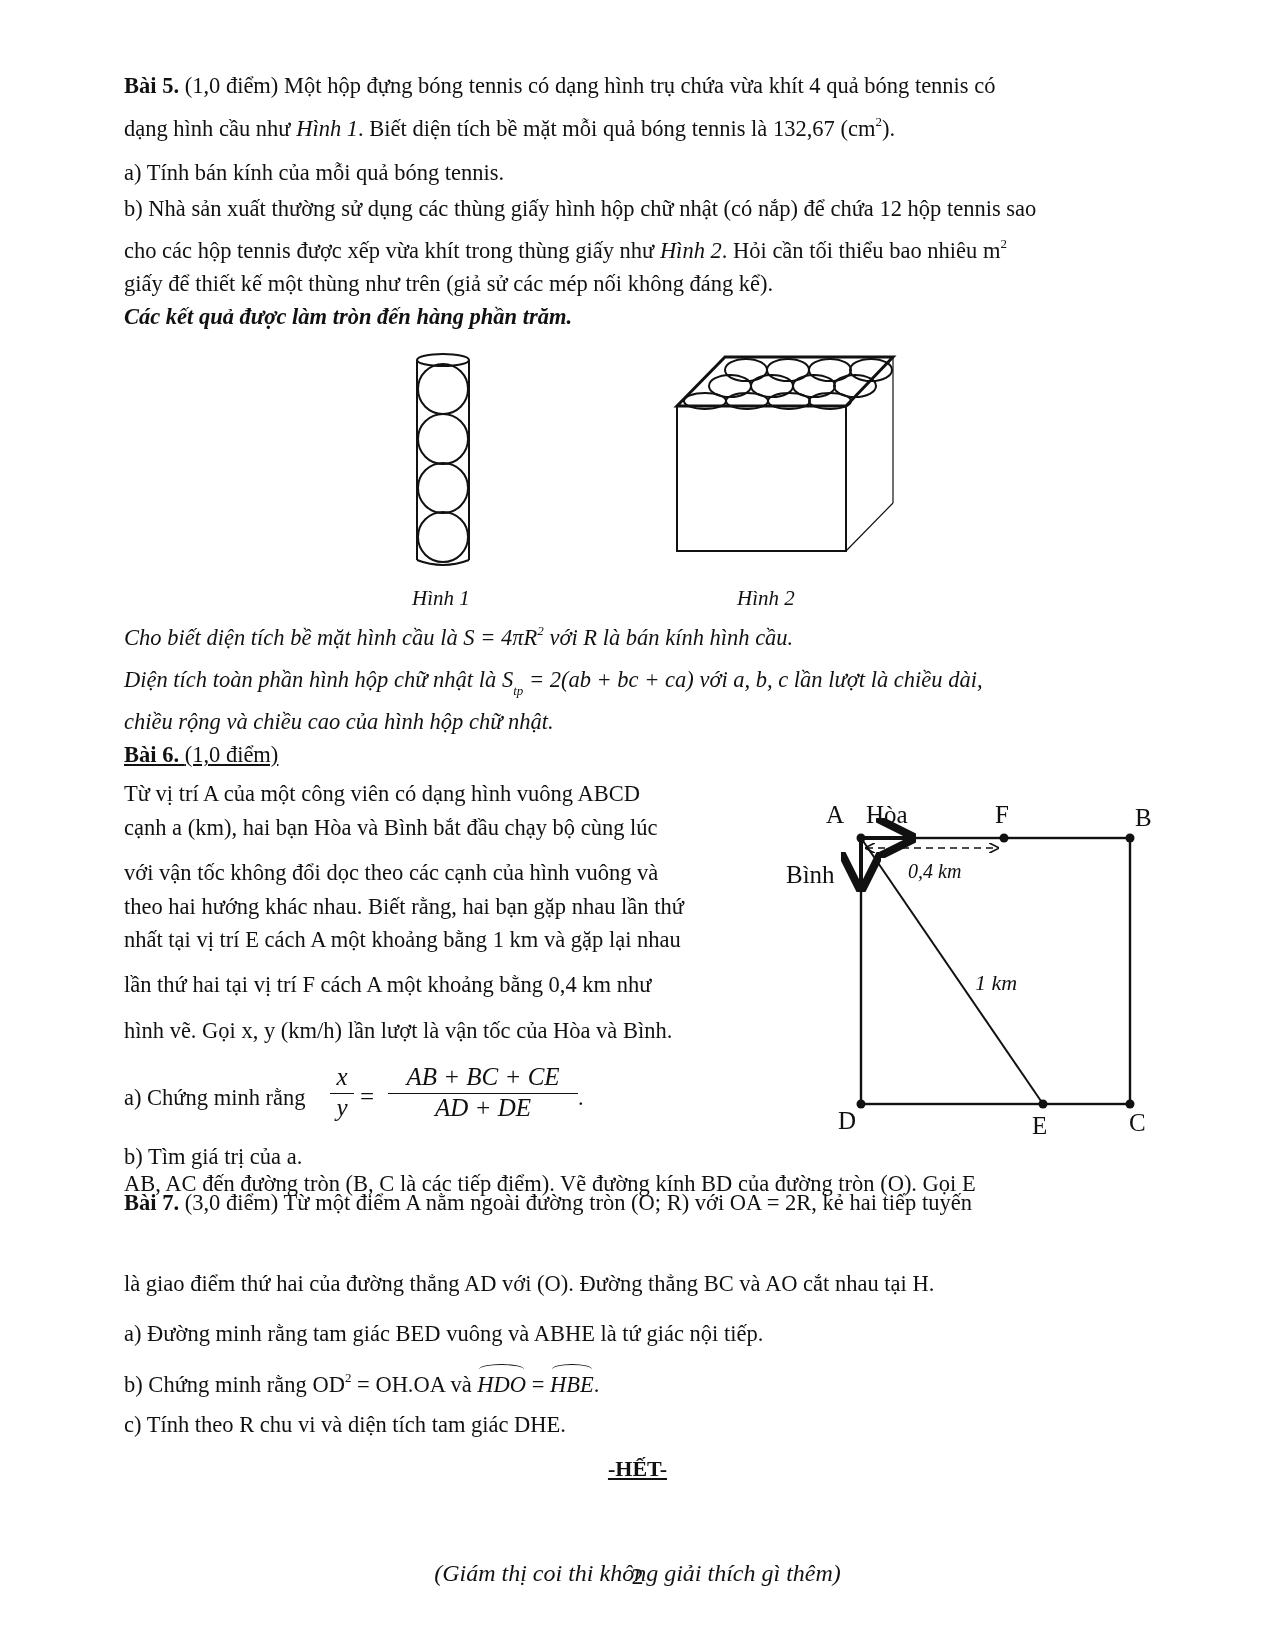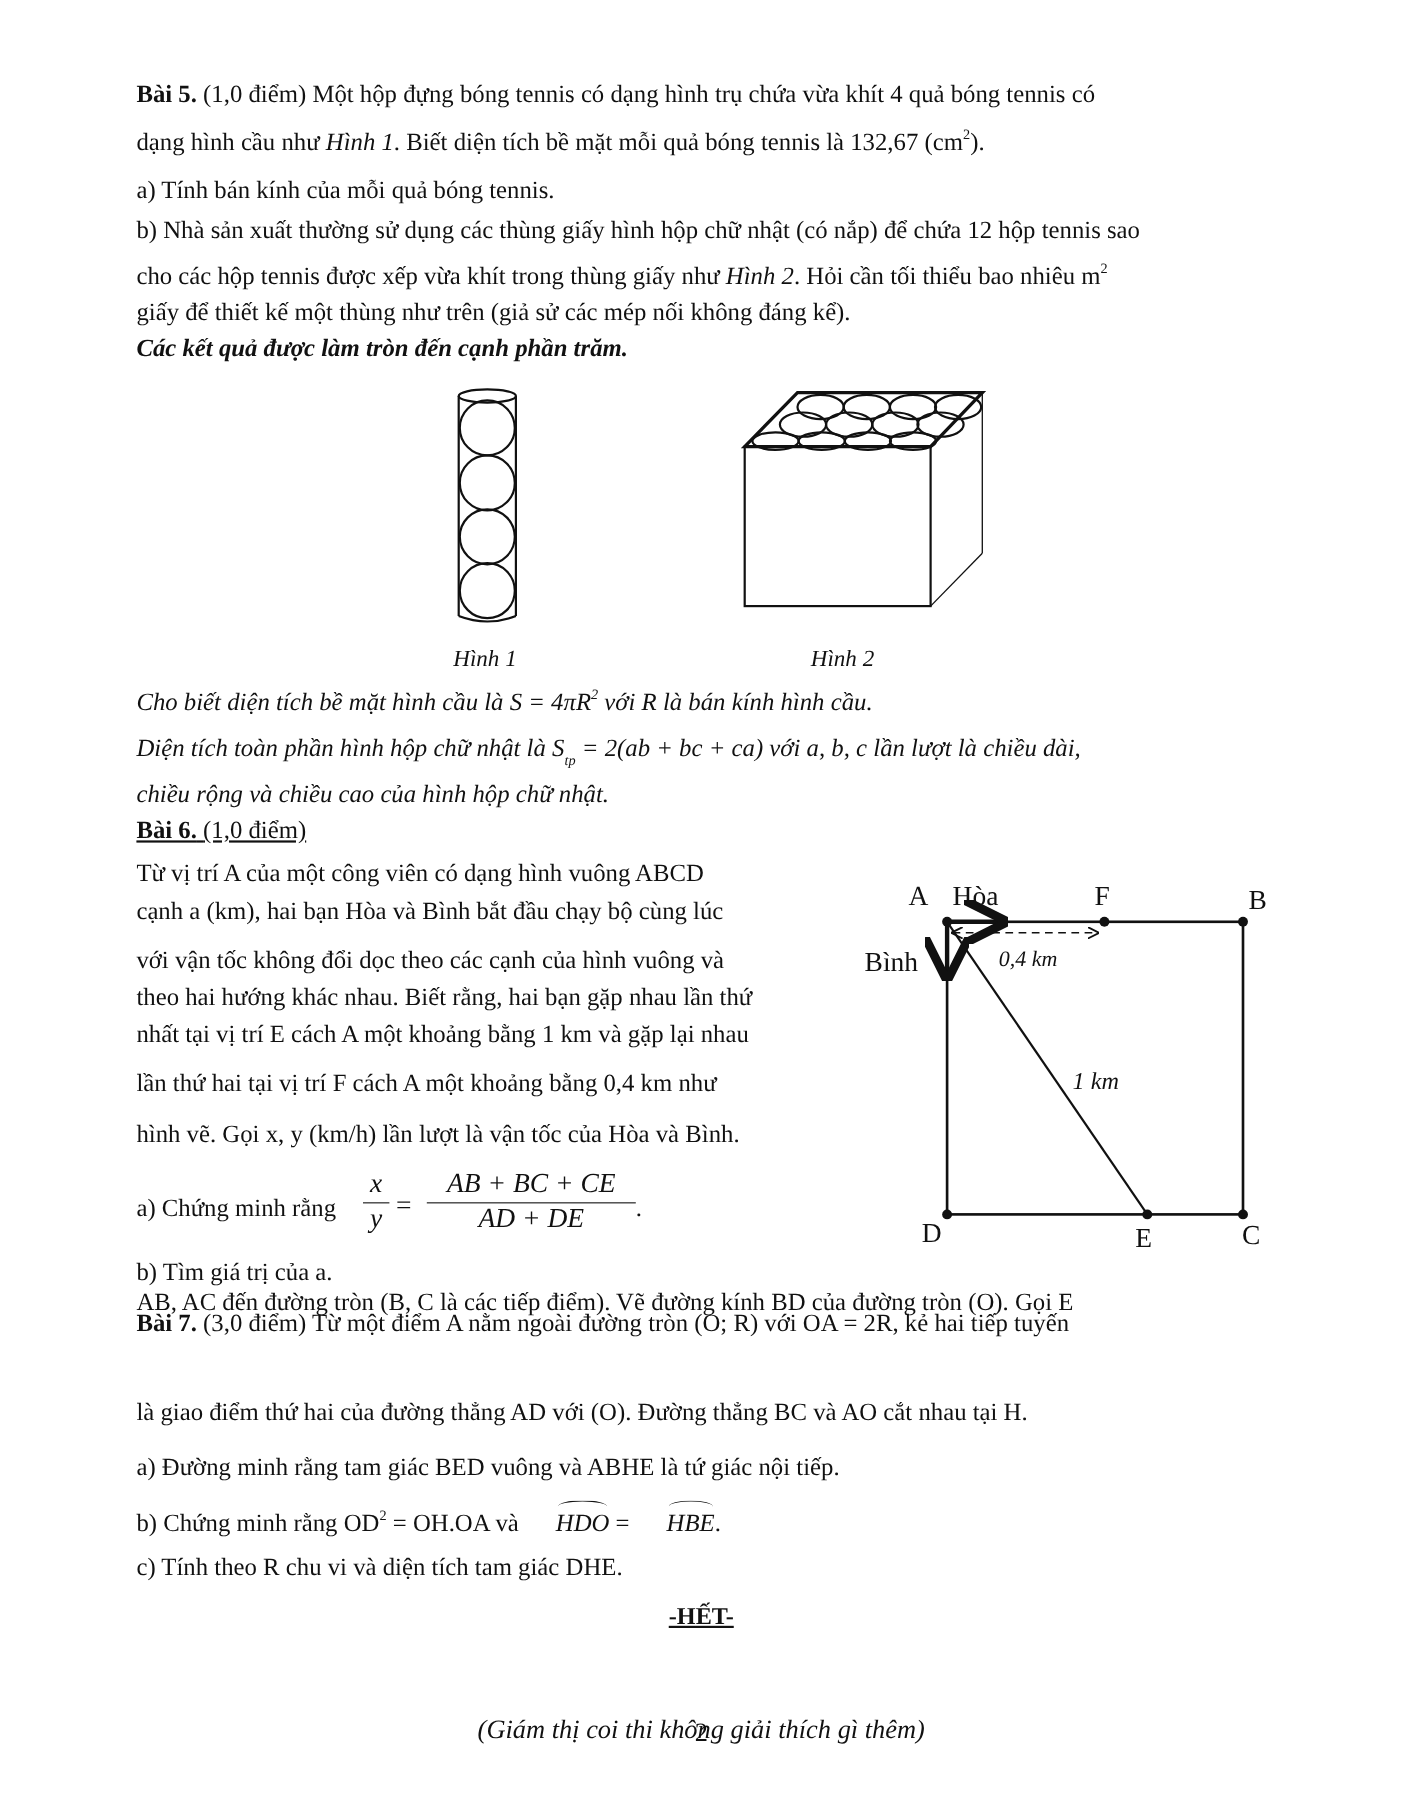--- a/index.html
+++ b/index.html
@@ -9,21 +9,21 @@
   .b { font-weight:bold; }
   .i { font-style:italic; }
   .m { }
   sup { font-size:13px; vertical-align:10px; line-height:0; }
   sub { font-size:13px; vertical-align:-8px; line-height:0;margin-top:35px; }
   .fig-cap { position:absolute; font-style:italic; font-size:21px; }
   svg { position:absolute; overflow:visible; }
   .lbl { font-family:"Liberation Serif", serif; font-size:25px; fill:#111; }
   .mlbl { font-family:"Liberation Serif", serif; font-style:italic; font-size:22px; fill:#111; }
   .frac { position:absolute; font-style:italic; font-size:25px; text-align:center; }
-  .arc { position:relative; display:inline-block;margin-left:28px; }
+  .arc { position:relative; display:inline-block; }
   .arc::before { content:""; position:absolute; left:2px; right:2px; top:-7px; height:10px;
                  border-top:1.6px solid #111; border-radius:50% 50% 0 0; }
   .center { position:absolute; left:0; width:1275px; text-align:center; }
 </style>
 </head>
 <body>
 
 <div class="line" style="top:72px;">
   <span class="b">Bài 5.</span>
   <span>(1,0 điểm)</span>
@@ -34,21 +34,21 @@
   <span class="i">Hình 1</span><span>. Biết diện tích bề mặt mỗi quả bóng tennis là 132,67 (</span><span class="m">cm</span><sup>2</sup><span>).</span>
 </div>
 <div class="line" style="top:159px;">a) Tính bán kính của mỗi quả bóng tennis.</div>
 <div class="line" style="top:195px;">b) Nhà sản xuất thường sử dụng các thùng giấy hình hộp chữ nhật (có nắp) để chứa 12 hộp tennis sao</div>
 <div class="line" style="top:237px;">
   <span>cho các hộp tennis được xếp vừa khít trong thùng giấy như</span>
   <span class="i">Hình 2</span><span>. Hỏi cần tối thiểu bao nhiêu</span>
   <span class="m">m</span><sup>2</sup>
 </div>
 <div class="line" style="top:270px;">giấy để thiết kế một thùng như trên (giả sử các mép nối không đáng kể).</div>
-<div class="line b i" style="top:303px;">Các kết quả được làm tròn đến cạnh phần trăm.</div>
+<div class="line b i" style="top:303px;">Các kết quả được làm tròn đến hàng phần trăm.</div>
 
 <svg style="left:400px; top:345px;" width="90" height="230" viewBox="0 0 90 230">
   <g fill="none" stroke="#111" stroke-width="2">
     <ellipse cx="43" cy="15" rx="26" ry="6"></ellipse>
     <line x1="17" y1="15" x2="17" y2="215"></line>
     <line x1="69" y1="15" x2="69" y2="215"></line>
     <path d="M17 215 Q43 225 69 215"></path>
     <circle cx="43" cy="44" r="25"></circle>
     <circle cx="43" cy="94" r="25"></circle>
     <circle cx="43" cy="143" r="25"></circle>

